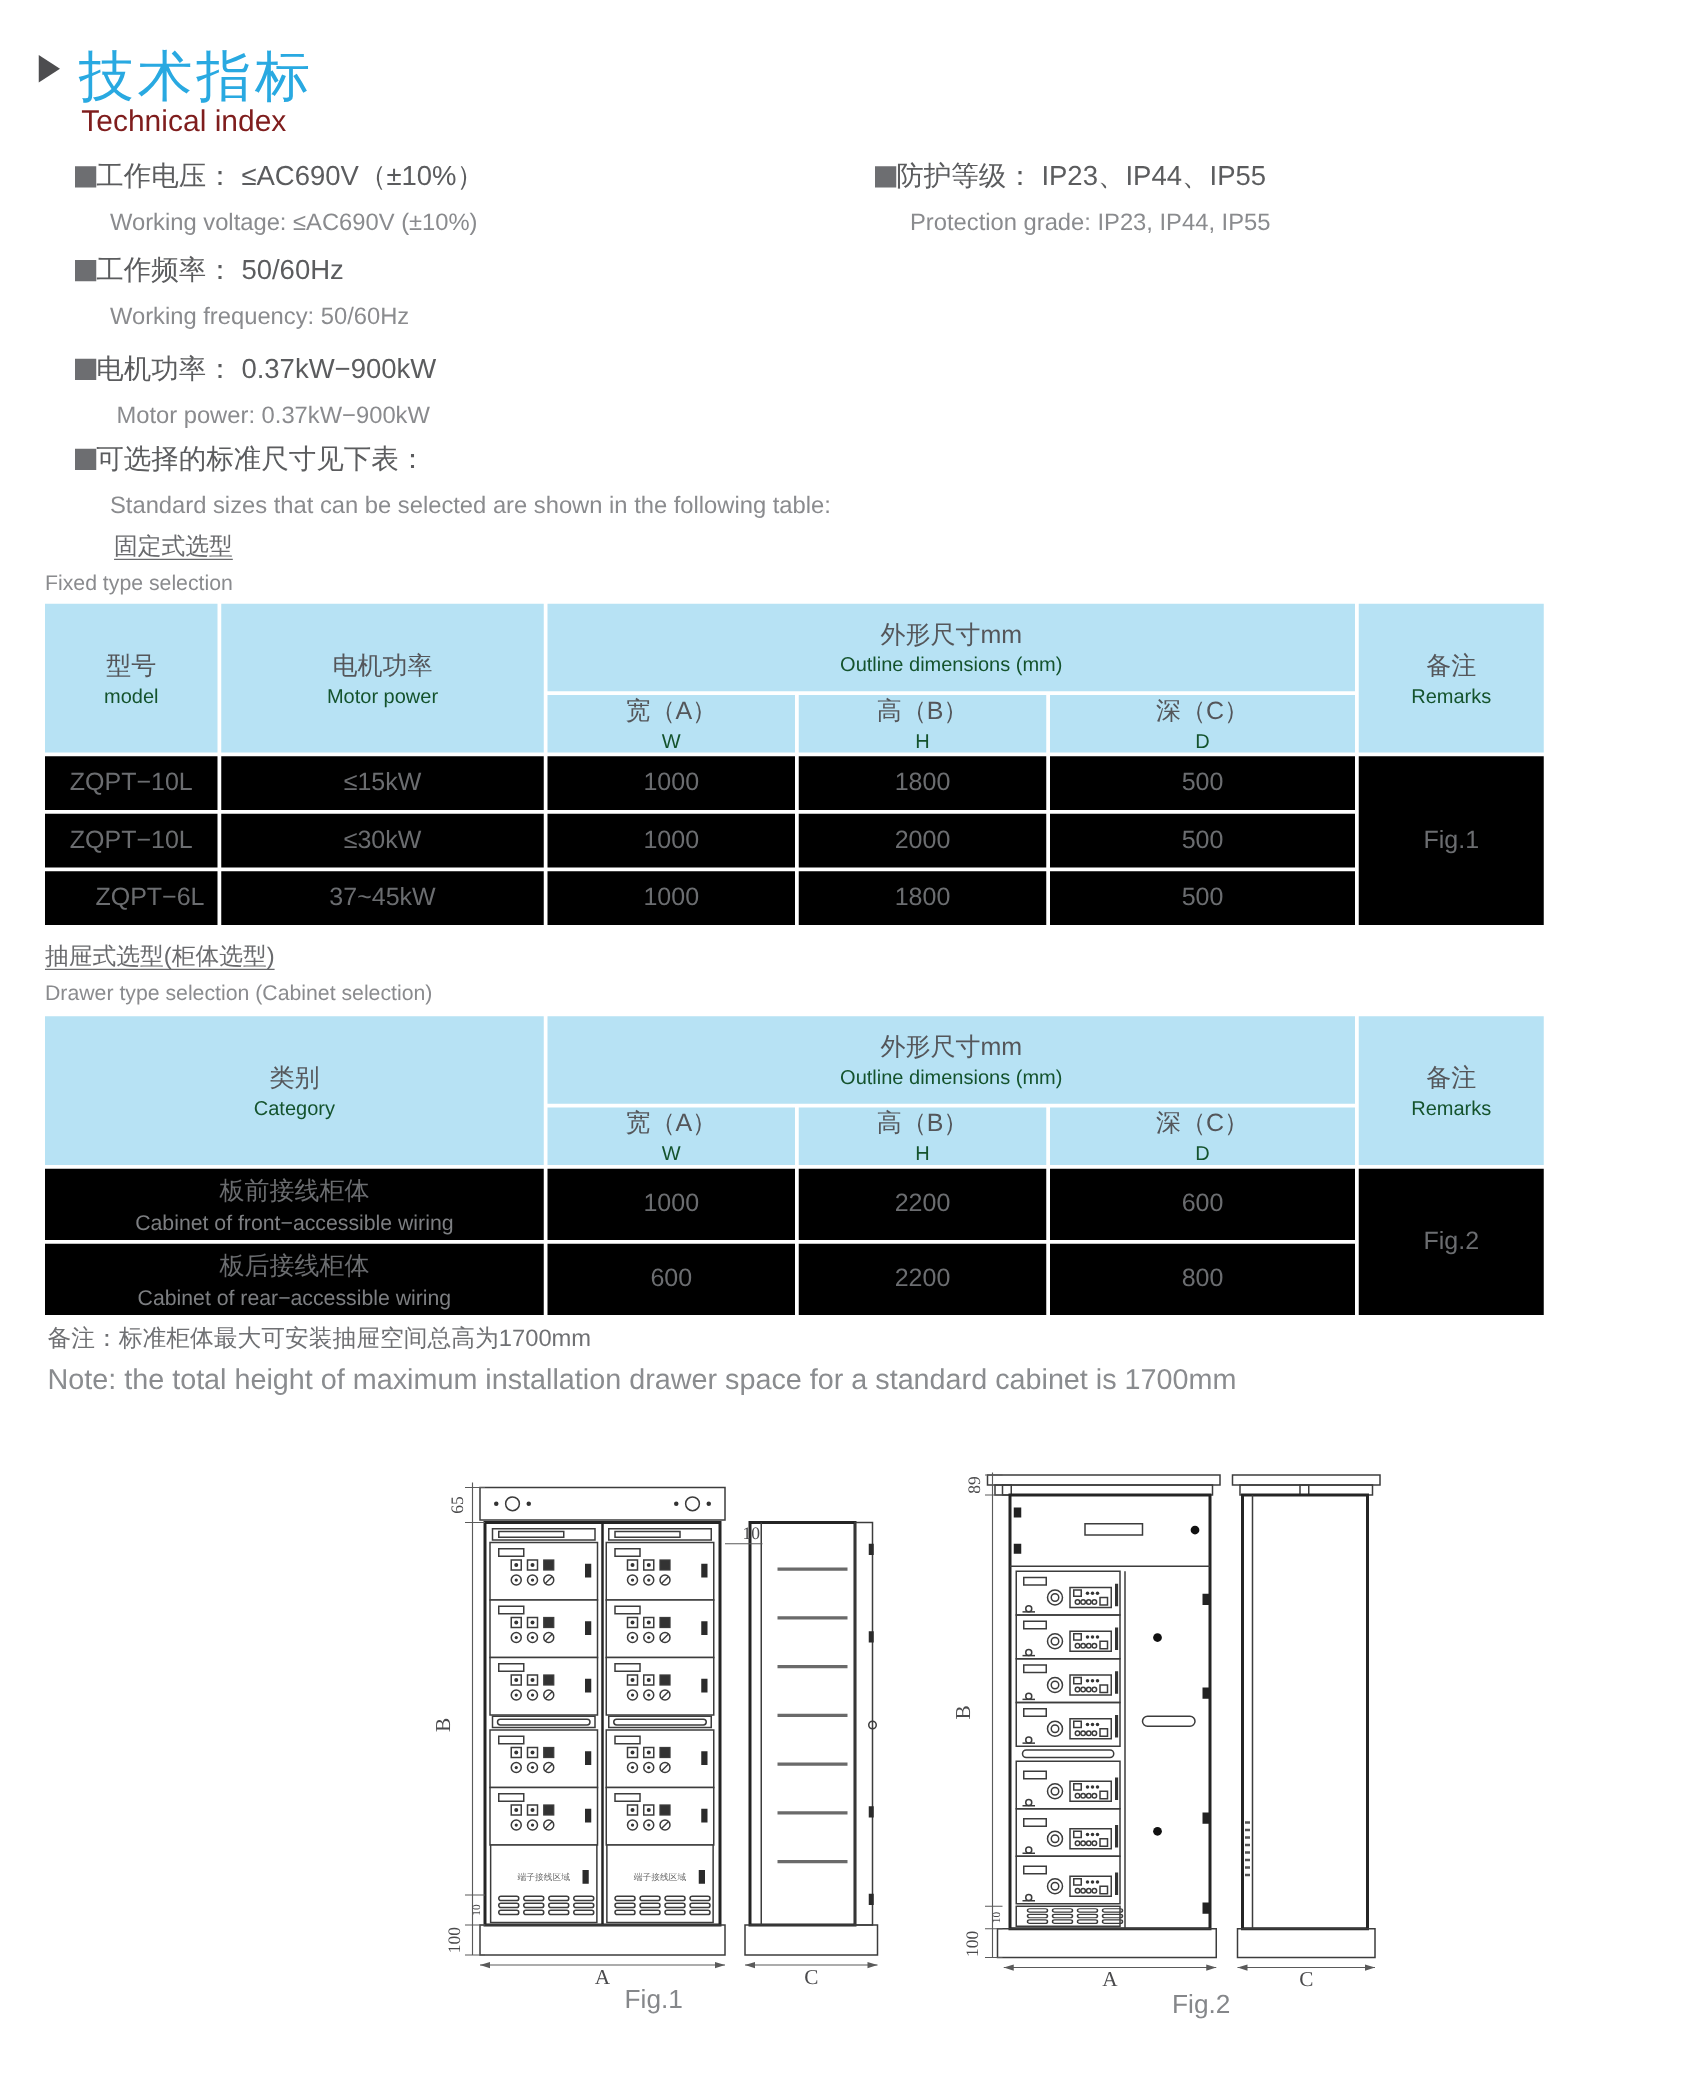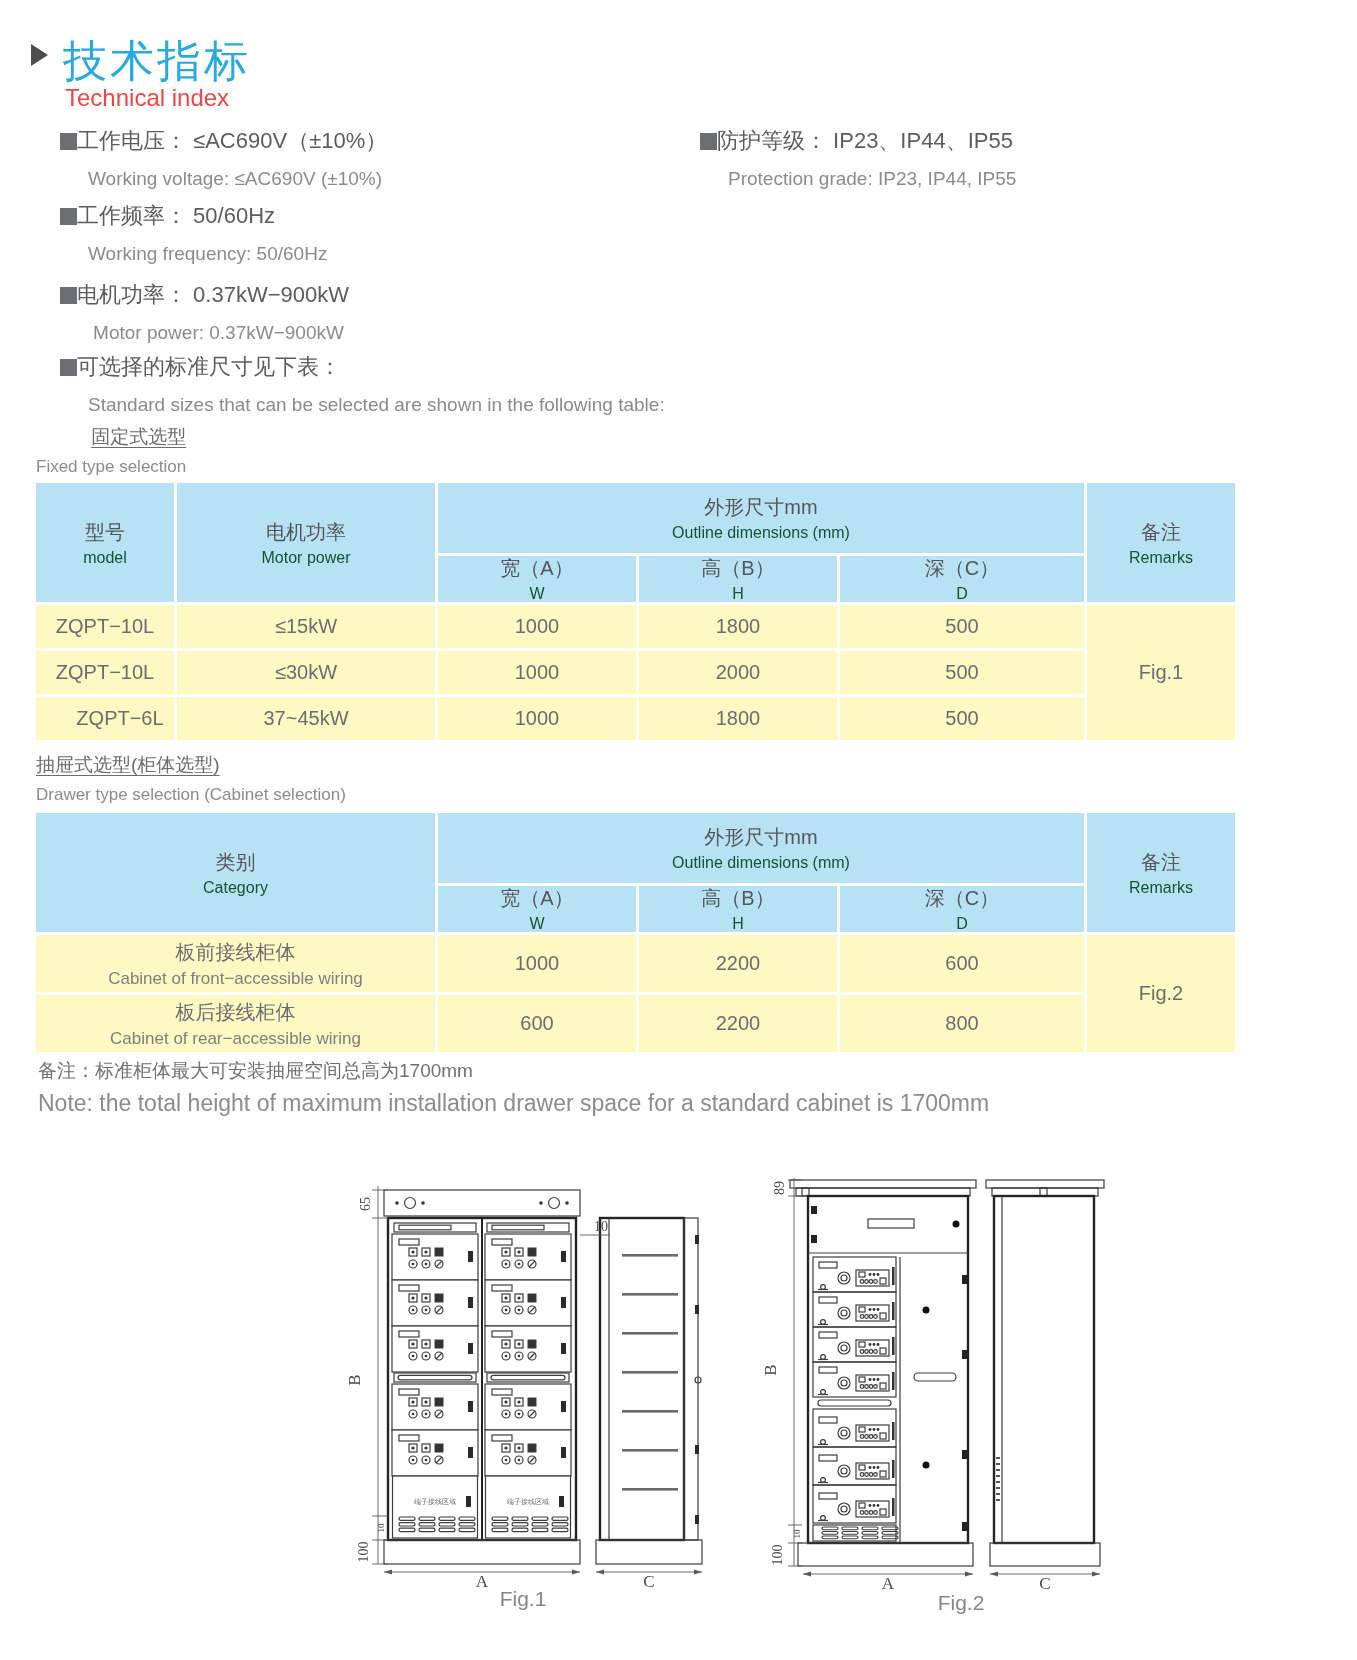--- a/index.html
+++ b/index.html
@@ -3,40 +3,40 @@
 <meta charset="utf-8">
 <style>
   html,body{margin:0;padding:0;background:#fff;}
   .page{position:relative;width:1357px;height:1660px;background:#fff;overflow:hidden;
         font-family:"Liberation Sans",sans-serif;color:#5b5c5e;}
   .abs{position:absolute;}
 
   
   .tri{width:0;height:0;border-left:17px solid #4d4d4f;border-top:11px solid transparent;border-bottom:11px solid transparent;}
   .title-cn{font-size:44px;color:#29a9e1;letter-spacing:3px;font-weight:400;}
-  .title-en{font-size:24px;color:#ef4444;}
+  .title-en{font-size:24px;color:#7f1d1d;}
 
   
   .spec .cn{display:flex;align-items:center;font-size:22px;color:#5b5c5e;white-space:nowrap;}
   .bullet{width:17px;height:17px;background:#6d6e71;flex:none;}
   .spec .en{margin:12px 0 0 28px;font-size:19px;color:#8a8b8e;white-space:nowrap;}
 
   
   .sec-cn{font-size:19px;color:#6a6b6e;text-decoration:underline;text-underline-offset:4px;}
   .sec-en{font-size:17px;color:#8a8b8e;margin-top:7px;}
 
   
   .tbl{display:grid;gap:3px;}
   .t1{grid-template-columns:138px 258px 198px 198px 244px 148px;grid-template-rows:70px 46px 43px 43px 43px;}
   .t2{grid-template-columns:399px 198px 198px 244px 148px;grid-template-rows:70px 46px 57px 57px;}
   .hd,.bd{display:flex;flex-direction:column;align-items:center;justify-content:center;text-align:center;}
   .hd{background:#b7e2f4;color:#54565a;}
   .hd .c{font-size:20px;}
   .hd .e{font-size:16px;margin-top:3px;color:#14532d;}
-  .bd{background:#fef9c3;font-size:20px;color:#6b6d70;}
+  .bd{background:#000000;font-size:20px;color:#6b6d70;}
   .bd .c2{font-size:20px;}
   .bd .e2{font-size:17px;margin-top:3px;color:#7d7f82;}
 
   .note-cn{font-size:19px;color:#6f7073;}
   .note-en{font-size:23px;color:#8a8c8f;margin-top:6px;}
 
   
   svg{display:block;}
   .ln{stroke:#3c3c3c;fill:none;stroke-width:1.2;}
   .lnb{stroke:#242424;fill:#fff;stroke-width:2.4;}

